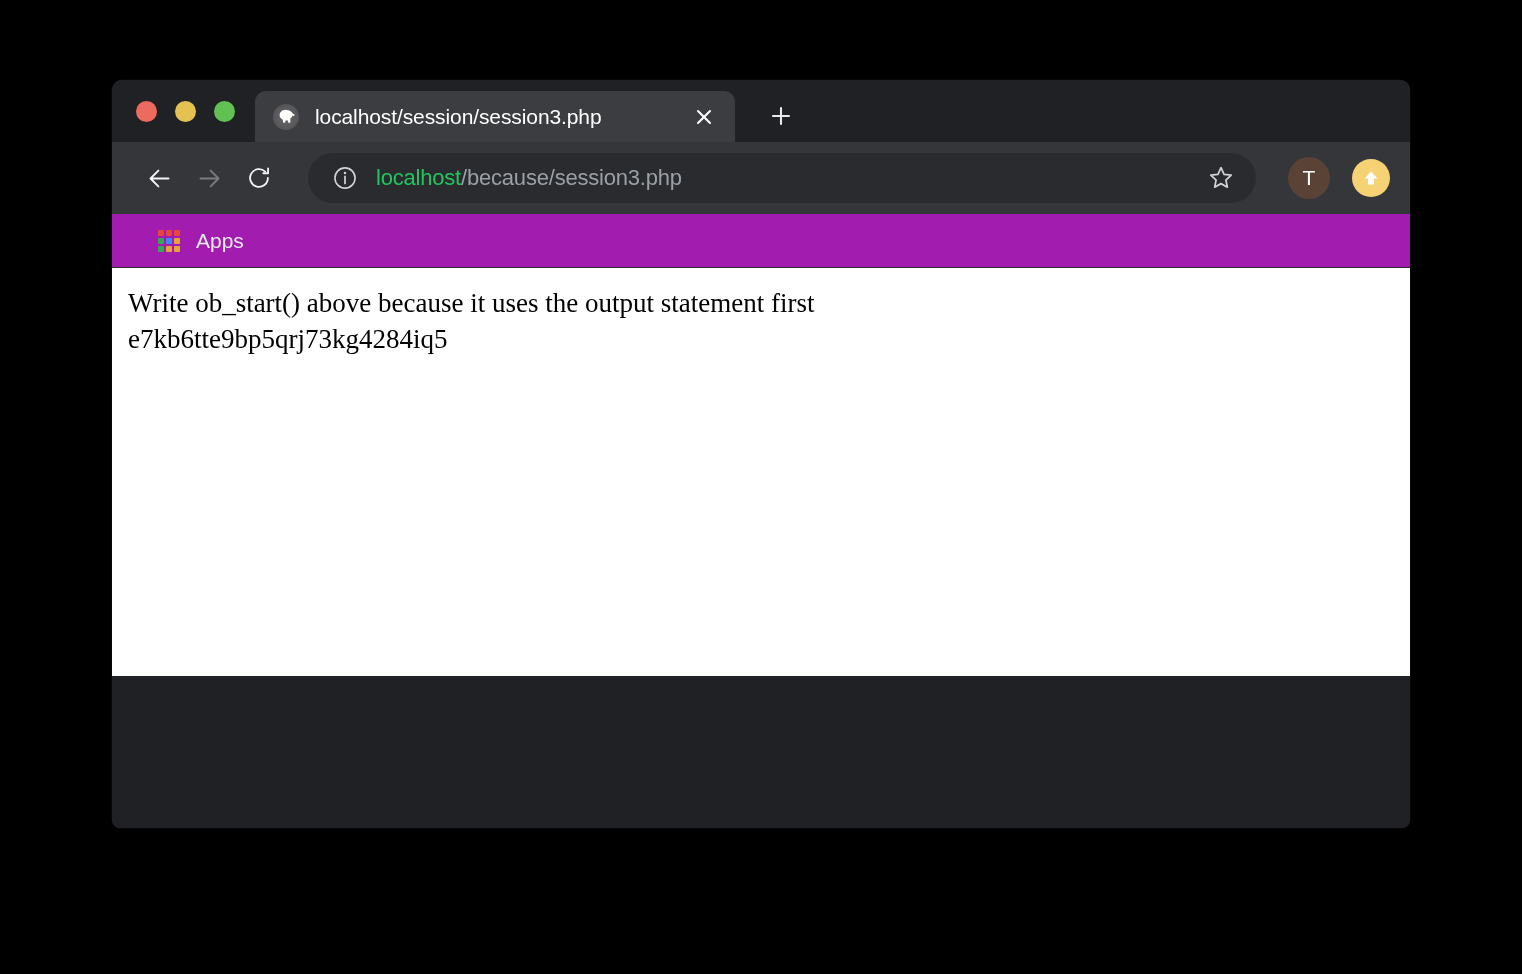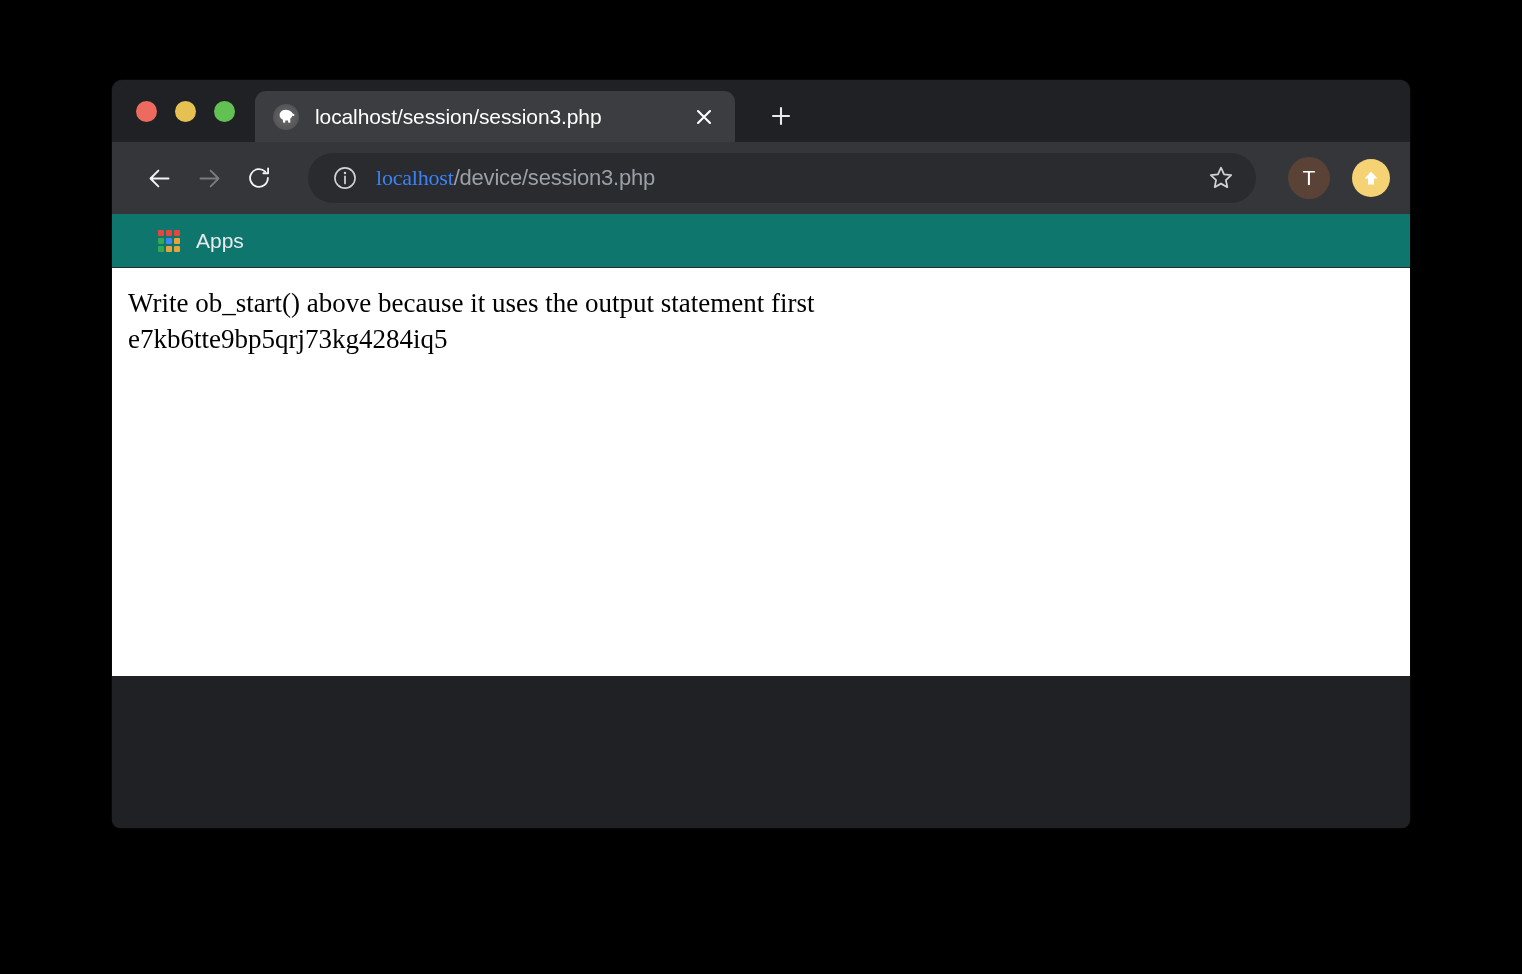--- a/index.html
+++ b/index.html
@@ -141,21 +141,21 @@
 
   .url-text {
     flex: 1;
     font-size: 22px;
     font-family: "Liberation Sans", sans-serif;
     color: #9aa0a6;
     white-space: nowrap;
     overflow: hidden;
     letter-spacing: -0.2px;
   }
-  .url-host { color: #3b82f6; font-family: Liberation Serif, serif; }
+  .url-host { color: #22c55e; }
   .url-path { color: #9aa0a6; }
 
   .star-btn {
     width: 42px; height: 42px;
     display: flex; align-items: center; justify-content: center;
     flex: none;
     border-radius: 50%;
   }
 
   .avatar {
@@ -179,21 +179,21 @@
     display: flex;
     align-items: center;
     justify-content: center;
     flex: none;
     margin-left: 22px;
   }
 
   
   .bookmarks-bar {
     height: 54px;
-    background: #0f766e;
+    background: #a21caf;
     display: flex;
     align-items: center;
     padding: 0 20px 0 38px;
     border-bottom: 1px solid #2b2c2f;
   }
 
   .bookmark {
     display: flex;
     align-items: center;
     gap: 16px;
@@ -292,21 +292,21 @@
     </div>
 
     <div class="omnibox">
       <span class="info-icon">
         <svg width="26" height="26" viewBox="0 0 24 24" xmlns="http://www.w3.org/2000/svg">
           <circle cx="12" cy="12" r="9.3" stroke="#d0d3d6" stroke-width="1.5" fill="none"></circle>
           <circle cx="12" cy="7.4" r="1.15" fill="#d0d3d6"></circle>
           <path d="M12 10.6 V17" stroke="#d0d3d6" stroke-width="1.6" stroke-linecap="round"></path>
         </svg>
       </span>
-      <span class="url-text" title="localhost/session/session3.php"><span class="url-host">localhost</span><span class="url-path">/device/session3.php</span></span>
+      <span class="url-text" title="localhost/session/session3.php"><span class="url-host">localhost</span><span class="url-path">/because/session3.php</span></span>
       <span class="star-btn">
         <svg width="28" height="28" viewBox="0 0 24 24" xmlns="http://www.w3.org/2000/svg">
           <path d="M12 3.2 l2.62 5.68 6.13 0.72 -4.55 4.2 1.23 6.06 L12 16.82 6.57 19.86 7.8 13.8 3.25 9.6 9.38 8.88 Z" stroke="#d0d3d6" stroke-width="1.5" fill="none" stroke-linejoin="round"></path>
         </svg>
       </span>
     </div>
 
     <div class="avatar">
       <span>T</span>
     </div>

